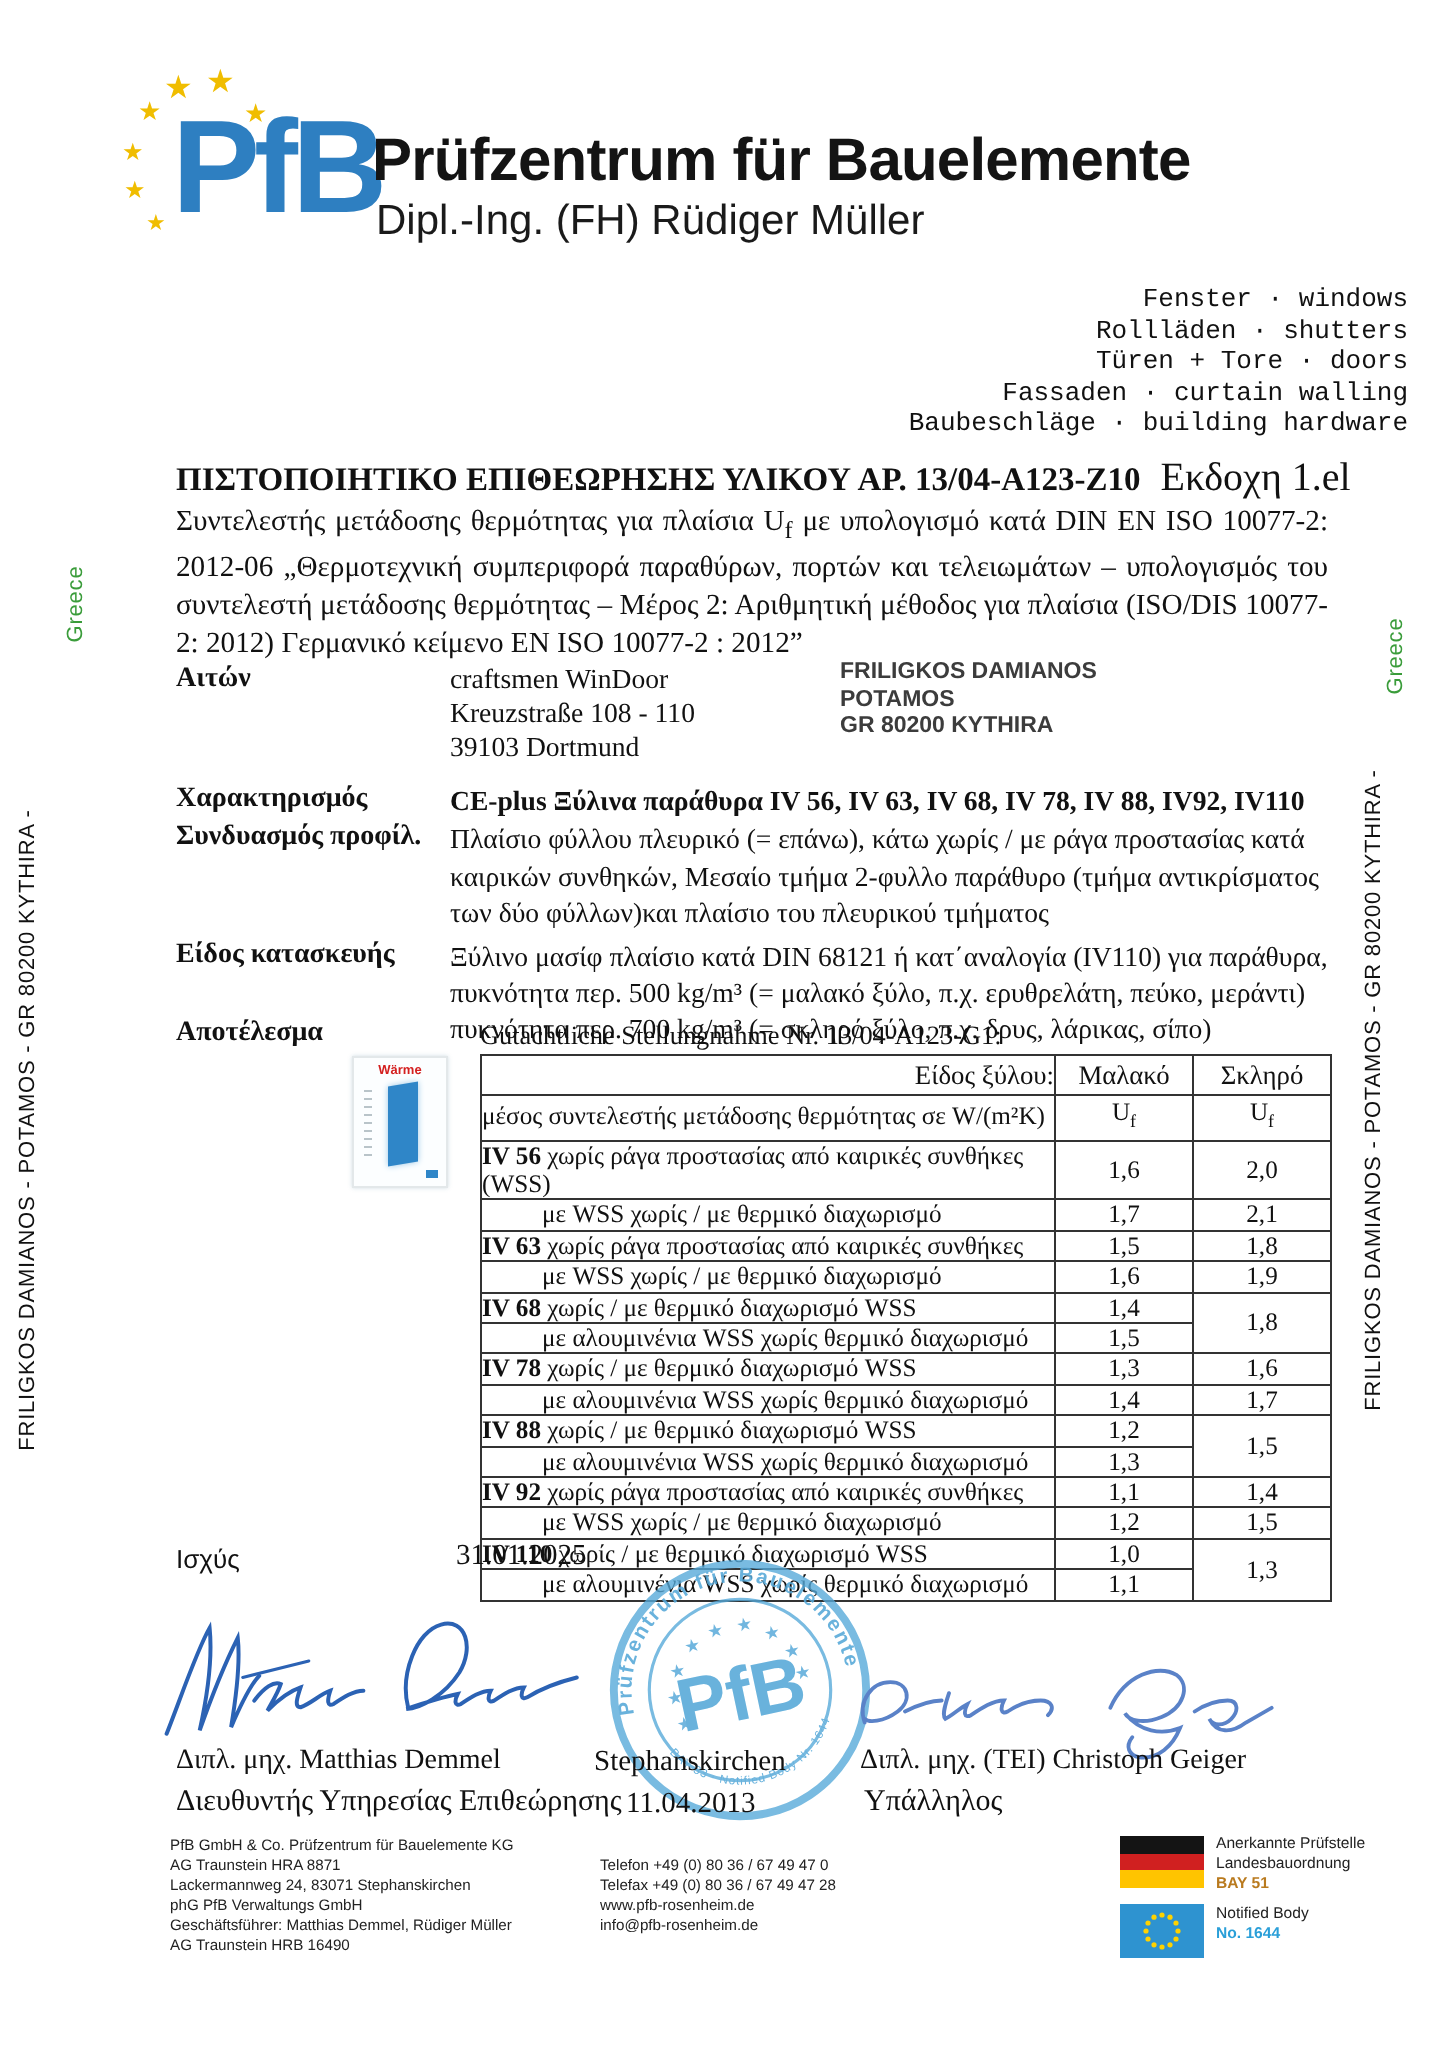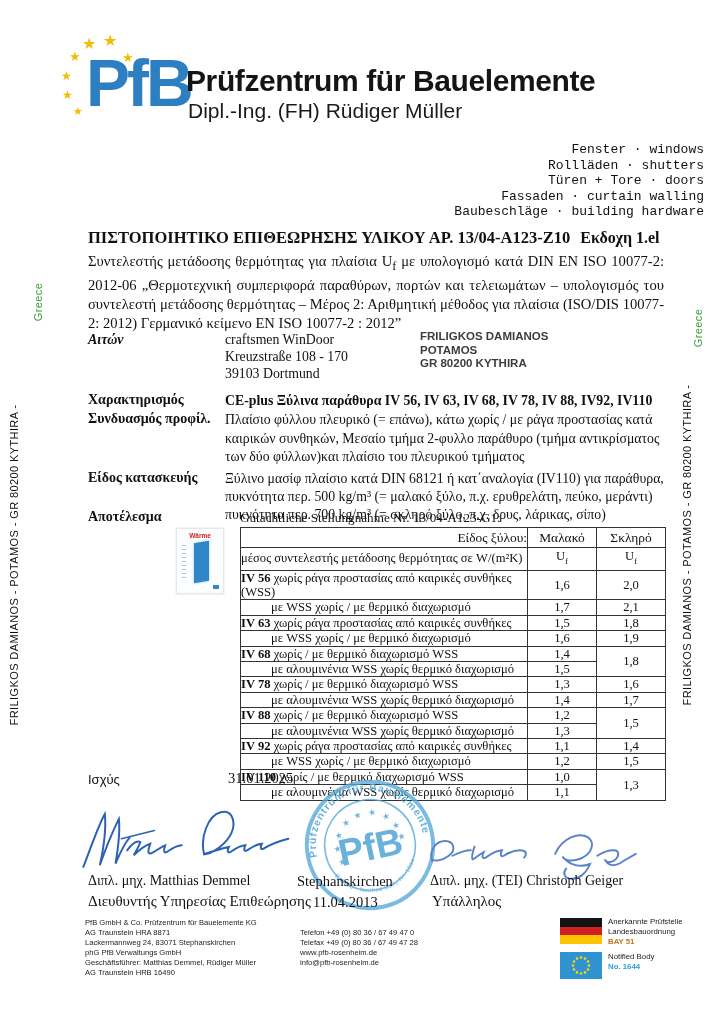--- a/index.html
+++ b/index.html
@@ -15,21 +15,21 @@
            font-weight:500;font-size:21px;color:#1a1a1a;}
   .products{position:absolute;right:16px;top:142px;text-align:right;
             font-family:Liberation Mono, monospace;font-size:13px;font-weight:500;
             line-height:15.5px;color:#111;}
   
   .vtext{position:absolute;white-space:nowrap;font-family:"Liberation Sans",sans-serif;
          font-size:11px;letter-spacing:.4px;transform:translate(-50%,-50%) rotate(-90deg);}
   .vgreen{color:#3a9c3a;}
   
   .cert-title{position:absolute;left:88px;top:228px;font-size:16.5px;font-weight:bold;white-space:nowrap;}
-  .cert-version{font-weight:bold;font-size:16px;margin-left:10px;margin-top:20px;}
+  .cert-version{font-weight:normal;font-size:20px;margin-left:10px;margin-top:20px;}
   .intro{position:absolute;left:88px;top:252px;width:576px;font-size:14.6px;line-height:19px;
          text-align:justify;}
   .lbl{position:absolute;left:88px;font-weight:bold;font-size:14px;}
   .val{position:absolute;left:225px;font-size:13.8px;line-height:17px;}
   .applicant-right{position:absolute;left:420px;top:330px;font-family:"Liberation Sans",sans-serif;
                    font-weight:bold;font-size:11.5px;line-height:13.5px;color:#3c3c3c;}
   .charval{font-weight:bold;}
   
   .thumb{position:absolute;left:176px;top:528px;width:46px;height:64px;background:#fcfeff;
          border:1px solid #e3e8ea;box-shadow:0 0 2px rgba(120,160,180,.35);}
@@ -100,24 +100,24 @@
   <div class="vtext" style="left:687px;top:545px;">FRILIGKOS DAMIANOS - POTAMOS - GR 80200 KYTHIRA -</div>
 
   <div class="cert-title">
     <span>ΠΙΣΤΟΠΟΙΗΤΙΚΟ ΕΠΙΘΕΩΡΗΣΗΣ ΥΛΙΚΟΥ ΑΡ. 13/04-A123-Z10</span><span class="cert-version">Εκδοχη 1.el</span>
   </div>
 
   <div class="intro">
     <span>Συντελεστής μετάδοσης θερμότητας για πλαίσια U</span><sub>f</sub><span> με υπολογισμό κατά DIN EN ISO 10077-2: 2012-06 „Θερμοτεχνική συμπεριφορά παραθύρων, πορτών και τελειωμάτων – υπολογισμός του συντελεστή μετάδοσης θερμότητας – Μέρος 2: Αριθμητική μέθοδος για πλαίσια (ISO/DIS 10077-2: 2012) Γερμανικό κείμενο EN ISO 10077-2 : 2012”</span>
   </div>
 
-  <div class="lbl" style="top:332px;font-style:italic;">Αιτών</div>
+  <div class="lbl" style="top:332px;">Αιτών</div>
   <div class="val" style="top:331px;">
       <div>craftsmen WinDoor</div>
-      <div>Kreuzstraße 108 - 170</div>
+      <div>Kreuzstraße 108 - 110</div>
       <div>39103 Dortmund</div>
     </div>
   <div class="applicant-right">
       <div>FRILIGKOS DAMIANOS</div>
       <div>POTAMOS</div>
       <div>GR 80200 KYTHIRA</div>
     </div>
 
   <div class="lbl" style="top:392px;">Χαρακτηρισμός</div>
   <div class="val charval" style="top:392px;width:440px;">CE-plus Ξύλινα παράθυρα IV 56, IV 63, IV 68, IV 78, IV 88, IV92, IV110</div>

